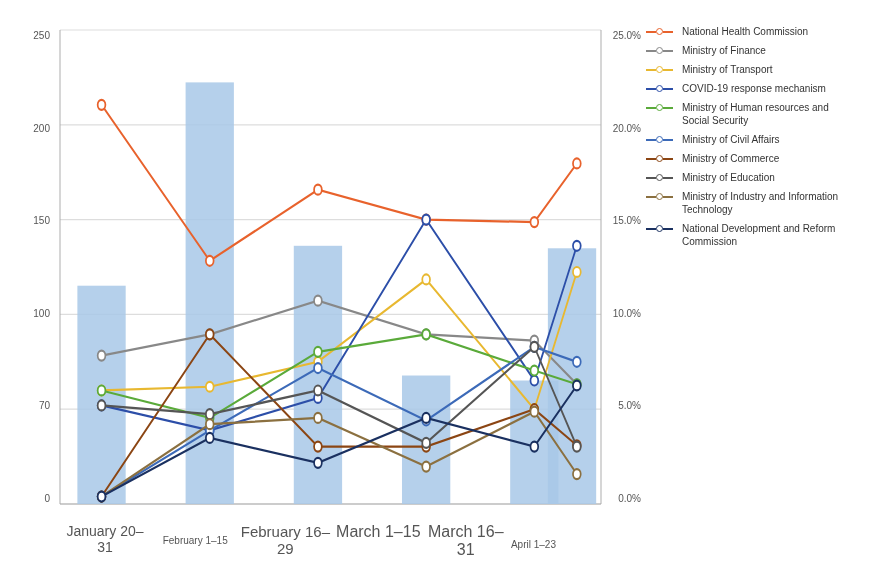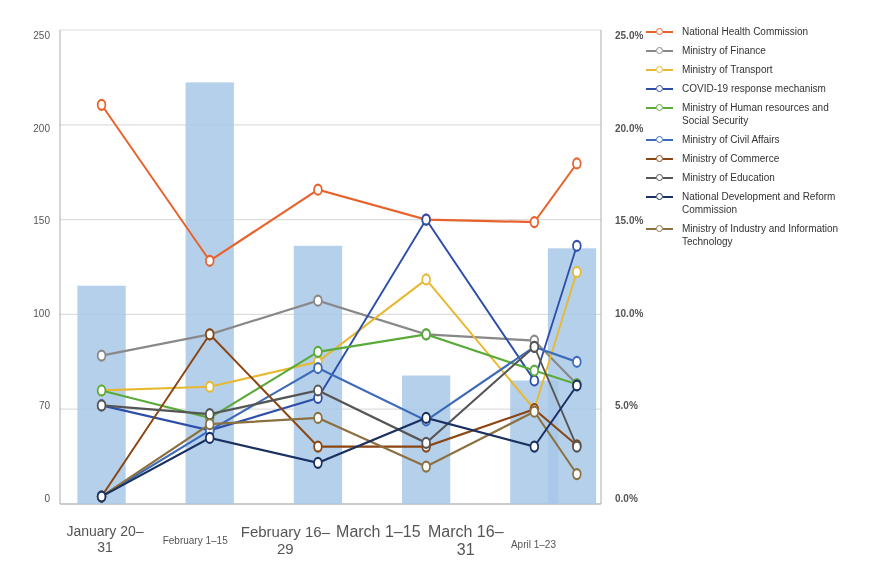--- a/index.html
+++ b/index.html
@@ -6,21 +6,21 @@
     body { background: #fff; font-family: Arial, sans-serif; font-size: 11px; }
     .chart-container { width: 871px; height: 574px; display: flex; padding: 10px 10px 10px 10px; }
     .chart-area { flex: 1; position: relative; padding: 20px 10px 60px 50px; }
     .legend { width: 220px; padding: 10px 5px; display: flex; flex-direction: column; gap: 6px; justify-content: flex-start; padding-top: 15px; }
     .legend-item { display: flex; align-items: flex-start; gap: 6px; }
     .legend-line { display: flex; align-items: center; gap: 0; min-width: 30px; margin-top: 3px; }
     .legend-dot { width: 7px; height: 7px; border-radius: 50%; border: 1.5px solid; background: #fff; flex-shrink: 0; }
     .legend-bar-box { width: 18px; height: 14px; margin-top: 1px; flex-shrink: 0; }
     .legend-label { font-size: 10px; color: #333; line-height: 1.3; }
     .y-axis-left { position: absolute; left: 0; top: 20px; bottom: 60px; width: 45px; display: flex; flex-direction: column; justify-content: space-between; align-items: flex-end; padding-right: 5px; }
-    .y-axis-right { position: absolute; right: 0; top: 20px; bottom: 60px; width: 40px; display: flex; flex-direction: column; justify-content: space-between; align-items: flex-start; padding-left: 14px; font-weight: bold; }
+    .y-axis-right { position: absolute; right: 0; top: 20px; bottom: 60px; width: 40px; display: flex; flex-direction: column; justify-content: space-between; align-items: flex-end; padding-left: 14px; }
     .axis-label { font-size: 10px; color: #555; }
     .plot { position: absolute; top: 20px; left: 50px; right: 40px; bottom: 60px; }
     svg.chart-svg { width: 100%; height: 100%; overflow: visible; }
     .gridline { stroke: #ddd; stroke-width: 1; }
     .bar { fill: #a8c8e8; opacity: 0.85; }
   </style>
 </head>
 <body>
 
 <div class="chart-container">
@@ -224,28 +224,28 @@
     <div class="legend-item">
       <div class="legend-line">
         <div style="height:2px;width:10px;background:#555;"></div>
         <div class="legend-dot" style="border-color:#555;"></div>
         <div style="height:2px;width:10px;background:#555;"></div>
       </div>
       <span class="legend-label">Ministry of Education</span>
     </div>
     <div class="legend-item">
       <div class="legend-line">
+        <div style="height:2px;width:10px;background:#8b7040;"></div>
+        <div class="legend-dot" style="border-color:#8b7040;"></div>
+        <div style="height:2px;width:10px;background:#8b7040;"></div>
+      </div>
+      <span class="legend-label">Ministry of Industry and Information Technology</span>
+    </div>
+    <div class="legend-item">
+      <div class="legend-line">
         <div style="height:2px;width:10px;background:#1a3060;"></div>
         <div class="legend-dot" style="border-color:#1a3060;"></div>
         <div style="height:2px;width:10px;background:#1a3060;"></div>
       </div>
       <span class="legend-label">National Development and Reform Commission</span>
     </div>
-    <div class="legend-item">
-      <div class="legend-line">
-        <div style="height:2px;width:10px;background:#8b7040;"></div>
-        <div class="legend-dot" style="border-color:#8b7040;"></div>
-        <div style="height:2px;width:10px;background:#8b7040;"></div>
-      </div>
-      <span class="legend-label">Ministry of Industry and Information Technology</span>
-    </div>
   </div>
 </div>
 
 </body></html>

